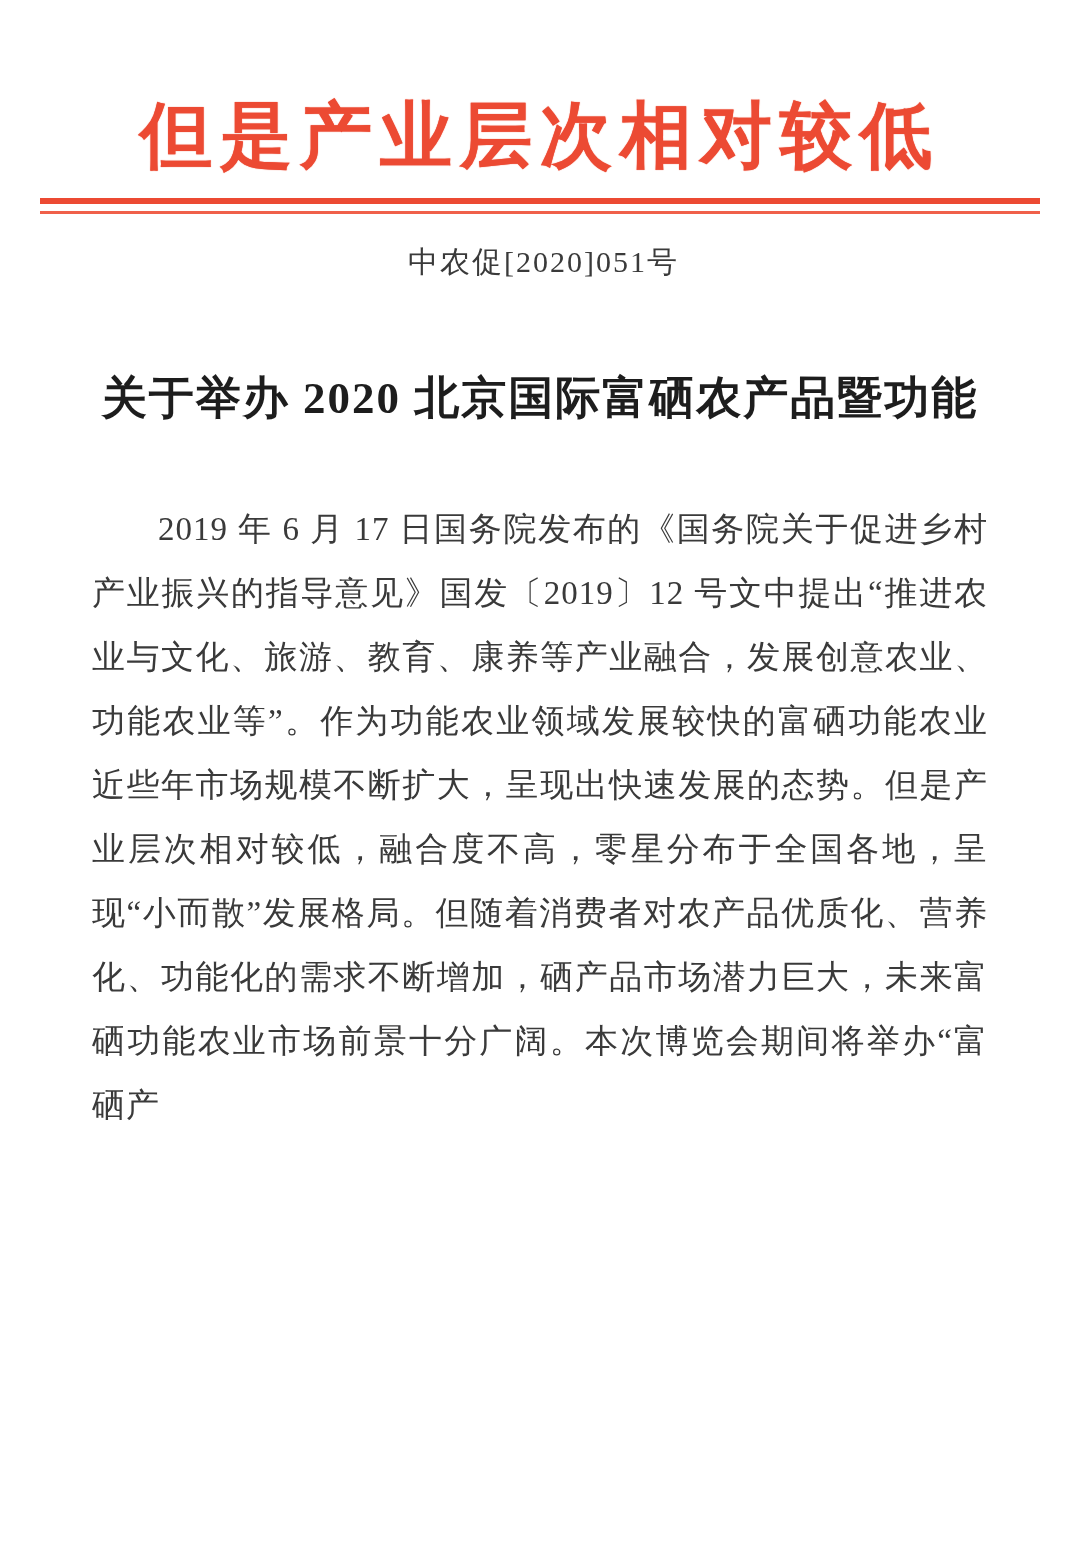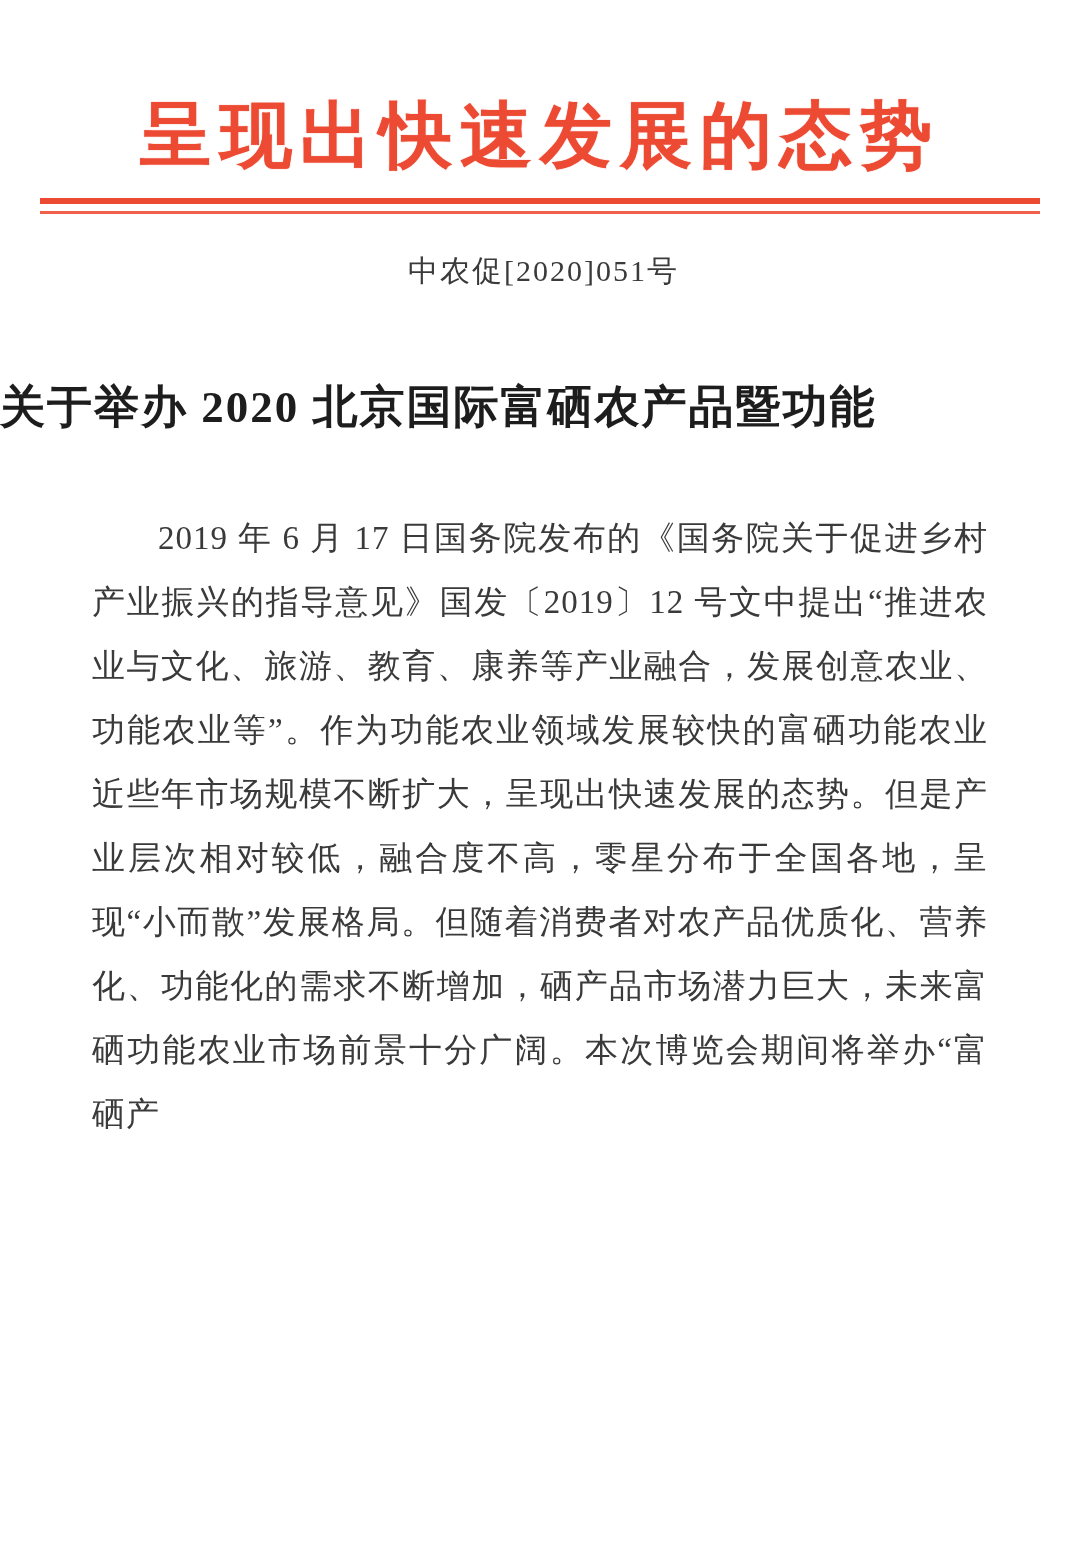--- a/index.html
+++ b/index.html
@@ -21,31 +21,31 @@
     font-weight: bold;
     letter-spacing: 8px;
     white-space: nowrap;
     color: var(--accent, #ec4a33);
     text-shadow: 0 0 1px var(--accent, #ec4a33);
   }
   .rule-wrap { margin: 26px 40px 0 40px; }
   .rule-thick { height: 6px; background: var(--accent, #ec4a33); }
   .rule-thin  { height: 3px; background: var(--accent-light, #f0604a); margin-top: 7px; }
   .doc-number {
-    margin-top: 37px;
+    margin-top: 28px;
     text-align: center;
     font-size: 30px;
     line-height: 40px;
     letter-spacing: 2px;
     color: var(--ink, #3a3a3a);
     padding-left: 7px;
   }
   .doc-title {
     margin-top: 80px;
-    text-align: left;
+    text-align: center;
     font-size: 45px;
     line-height: 73px;
     font-weight: bold;
     letter-spacing: 2px;
     color: var(--title-ink, #1d1d1d);
   }
   .body-text {
     margin: 62px 92px 0 92px;
     font-size: 33px;
     line-height: 64px;
@@ -54,21 +54,21 @@
     text-align: justify;
   }
   .body-text p { margin: 0; }
   .body-text p.indent { text-indent: 2em; }
 </style>
 </head>
 <body>
 
 <div class="page">
 
-  <div class="org-title">呈现出快速发展的态势</div>
+  <div class="org-title">但是产业层次相对较低</div>
 
   <div class="rule-wrap">
     <div class="rule-thick"></div>
     <div class="rule-thin"></div>
   </div>
 
   <div class="doc-number">中农促[2020]051号</div>
 
   <div class="doc-title">
     <div>关于举办 2020 北京国际富硒农产品暨功能</div>

